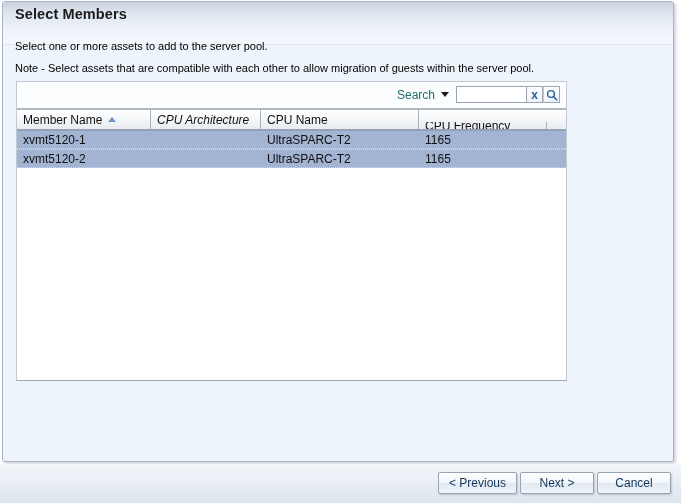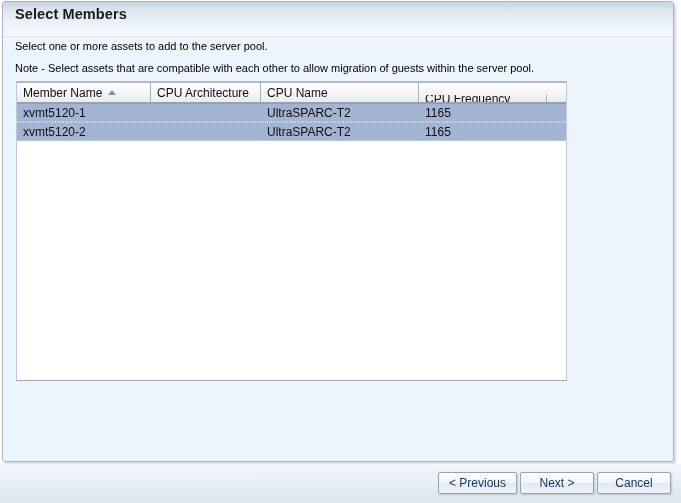--- a/index.html
+++ b/index.html
@@ -39,21 +39,21 @@
     background: #eef4fb;
     box-shadow: 2px 2px 3px rgba(120,130,145,0.35);
     overflow: hidden;
   }
 
   
   #title-bar {
     position: absolute;
     left: 0; top: 0;
     width: 100%;
-    height: 35px;
+    height: 43px;
     background: linear-gradient(to bottom, #c9d3de 0%, #dfe7ef 28%, #eff4fa 72%, #f4f8fc 100%);
     border-bottom: 1px solid #dfe6ee;
     box-sizing: border-box;
   }
   #page-title {
     position: absolute;
     left: 12px;
     top: 4px;
     font-size: 14.5px;
     font-weight: bold;
@@ -164,21 +164,21 @@
     align-items: center;
     padding-left: 6px;
     font-size: 12px;
     color: #111111;
     border-right: 1px solid #a9b0bb;
     white-space: nowrap;
     overflow: hidden;
   }
   .th:last-child { border-right: 1px solid #a9b0bb; margin-top: 12px; }
   .col-0 { width: 134px; }
-  .col-1 { width: 110px; }
+  .col-1 { width: 110px; font-style: italic; }
   .col-2 { width: 158px; }
   .col-3 { width: 128px; }
 
   #sort-asc-icon {
     margin-left: 6px;
     width: 0; height: 0;
     border-left: 4px solid transparent;
     border-right: 4px solid transparent;
     border-bottom: 5px solid #6f94c6;
   }
@@ -252,20 +252,36 @@
 
     <div id="title-bar">
       <div id="page-title">Select Members</div>
     </div>
 
     <div id="instruction-primary" class="instruction">Select one or more assets to add to the server pool.</div>
     <div id="instruction-note" class="instruction">Note - Select assets that are compatible with each other to allow migration of guests within the server pool.</div>
 
     <div id="table-panel">
 
+      <div id="table-toolbar">
+        <div id="search-area">
+          <span id="search-label">Search</span>
+          <span id="search-dropdown-icon"></span>
+          <input id="search-input" type="text" placeholder="" style="">
+          <button id="clear-search-button" class="search-btn">
+            <span id="clear-x">x</span>
+          </button>
+          <button id="run-search-button" class="search-btn">
+            <svg width="12" height="12" viewBox="0 0 12 12">
+              <circle cx="5" cy="5" r="3.4" fill="none" stroke="#2d5f9e" stroke-width="1.4"></circle>
+              <line x1="7.5" y1="7.5" x2="10.6" y2="10.8" stroke="#2d5f9e" stroke-width="1.6" stroke-linecap="round"></line>
+            </svg>
+          </button>
+        </div>
+      </div>
 
       <div id="table-header">
         <div class="th col-0">
           <span>Member Name</span>
           <span id="sort-asc-icon"></span>
         </div>
         <div class="th col-1">
           <span>CPU Architecture</span>
         </div>
         <div class="th col-2">

